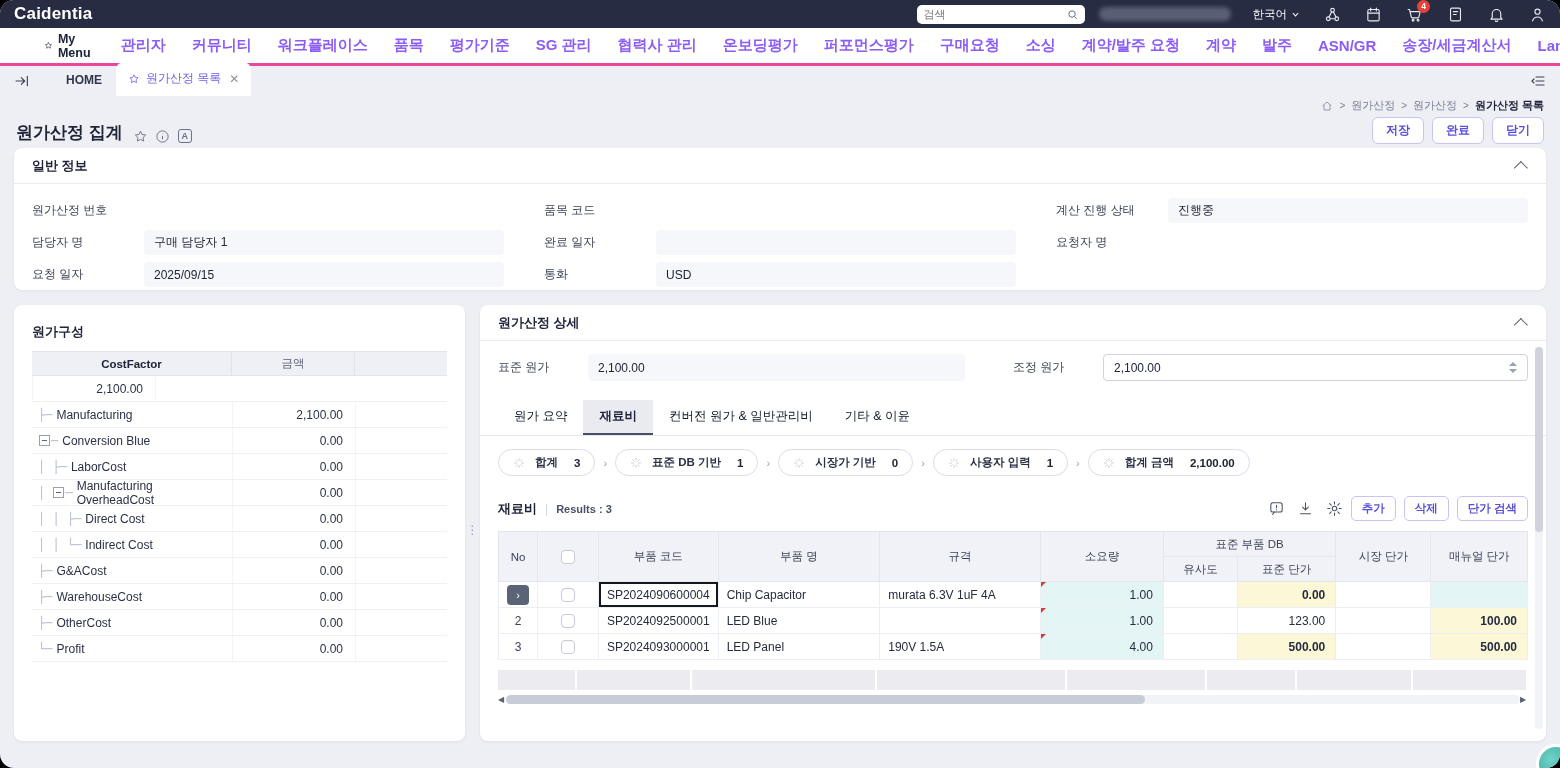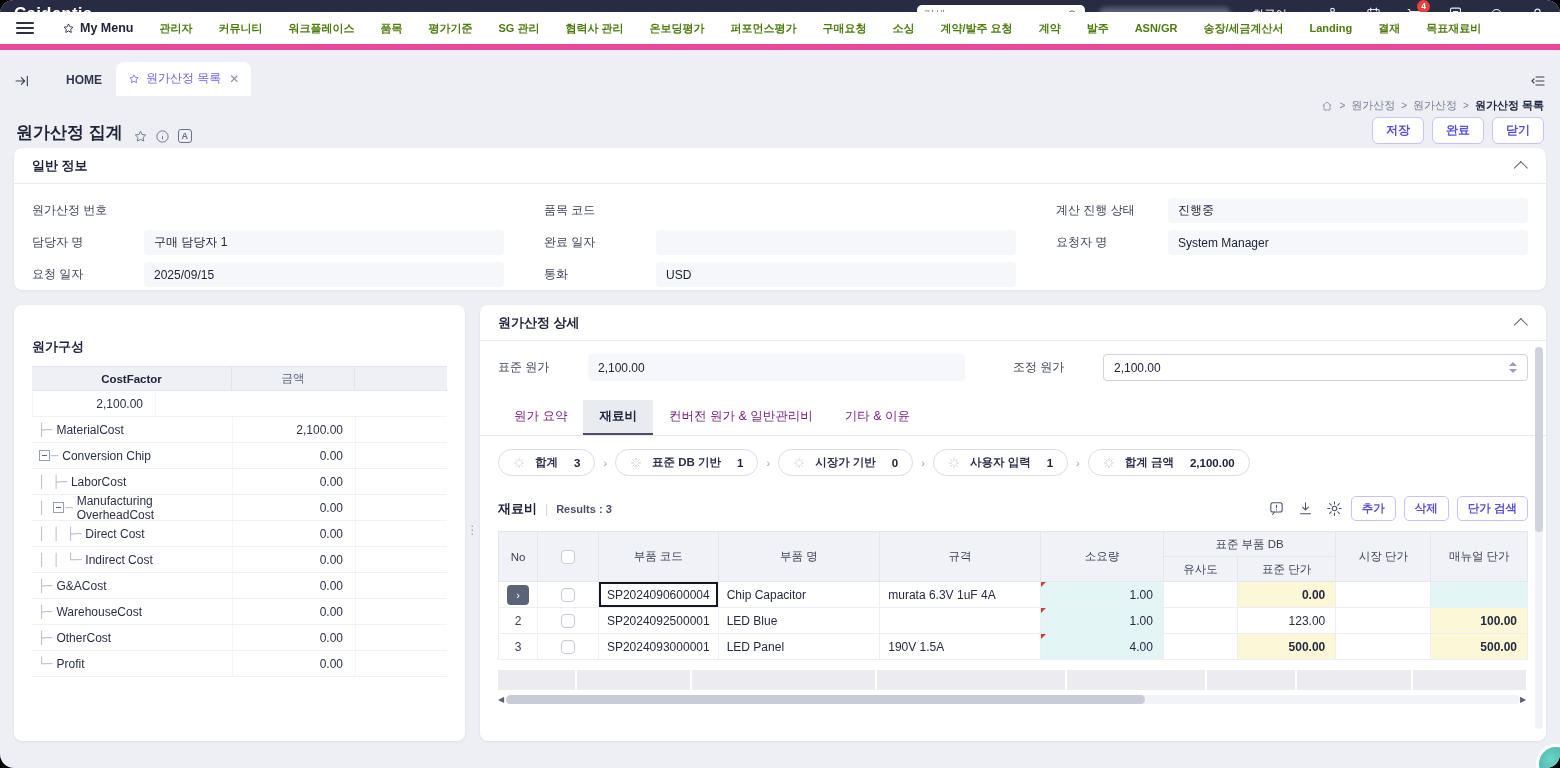--- a/index.html
+++ b/index.html
@@ -15,26 +15,26 @@
   .searchbox svg { width:11px; height:11px; stroke:#5a6074; }
   .redacted { width:132px; height:14px; border-radius:7px; background:rgba(130,136,160,.55); filter:blur(2px); margin-right:22px; }
   .lang { display:flex; align-items:center; gap:4px; font-size:11.5px; margin-right:24px; cursor:pointer; }
   .lang svg { width:9px; height:9px; stroke:#fff; }
   .topicons { display:flex; align-items:center; gap:24px; }
   .ticon { position:relative; width:17px; height:17px; display:flex; }
   .ticon svg { width:17px; height:17px; stroke:#e8eaf2; fill:none; stroke-width:1.6; stroke-linecap:round; stroke-linejoin:round; }
   .badge { position:absolute; top:-6px; right:-7px; min-width:13px; height:13px; border-radius:7px; background:#e8413a; color:#fff; font-size:8.5px; font-weight:bold; display:flex; align-items:center; justify-content:center; padding:0 3px; }
 
   
-  .menubar { position:absolute; top:12px; left:0; right:0; height:38px; background:#fff; border-bottom:6px solid #ec4899; display:flex; align-items:center; padding:0 16px; gap:0; }
+  .menubar { position:absolute; top:28px; left:0; right:0; height:38px; background:#fff; border-bottom:3px solid #ec4899; display:flex; align-items:center; padding:0 16px; gap:0; }
   .hamb { width:18px; height:12px; display:flex; flex-direction:column; justify-content:space-between; margin-right:28px; cursor:pointer; }
   .hamb i { display:block; height:1.8px; background:#2b3048; border-radius:1px; }
   .mymenu { display:flex; align-items:center; gap:5px; font-size:12.5px; font-weight:bold; color:#20243a; margin-right:26px; cursor:pointer; }
   .mymenu svg { width:13px; height:13px; stroke:#20243a; fill:none; stroke-width:1.6; }
-  .mitem { font-size:11px; font-weight:bold; color:#4d7c0f; margin-right:26px; cursor:pointer; white-space:nowrap; }
+  .mitem { font-size:15px; font-weight:bold; color:#8b5cf6; margin-right:26px; cursor:pointer; white-space:nowrap; }
   .menubar .grow { flex:1; }
 
   
   .tabbar { position:absolute; top:66px; left:0; right:0; height:30px; display:flex; align-items:flex-end; padding:0 14px; }
   .tab-arrow { align-self:center; width:16px; height:16px; margin-right:22px; cursor:pointer; }
   .tab-arrow svg { width:16px; height:16px; stroke:#3c4257; fill:none; stroke-width:1.7; stroke-linecap:round; stroke-linejoin:round; }
   .tab-home { font-size:12px; font-weight:bold; color:#30354d; padding:8px 14px 9px; cursor:pointer;text-align:center; }
   .tab-active { background:#fff; border-radius:8px 8px 0 0; display:flex; align-items:center; gap:6px; padding:8px 12px 9px; color:#6e60ea; font-size:12px; cursor:pointer; }
   .tab-active svg { width:12px; height:12px; stroke:#6e60ea; fill:none; stroke-width:1.6; }
   .tab-close { color:#8a8fa3; font-size:12px; margin-left:2px; cursor:pointer; }
@@ -62,21 +62,21 @@
   .cardhead .ct { font-size:13px; font-weight:bold; color:#20243a; }
   .cardhead .grow { flex:1; }
   .chev-up { width:10px; height:10px; border-left:1.6px solid #596078; border-top:1.6px solid #596078; transform:rotate(45deg) translateY(3px); cursor:pointer; }
   .gfields { display:grid; grid-template-columns:1fr 1fr 1fr; column-gap:40px; row-gap:7px; padding:14px 18px; }
   .gfield { display:flex; align-items:center; }
   .glabel { width:112px; font-size:12px; color:#3c4257; flex-shrink:0; }
   .ginput { flex:1; height:25px; background:#f6f7fa; border-radius:4px; font-size:12px; color:#20243a; display:flex; align-items:center; padding:0 10px; }
 
   
   .cost-card { position:absolute; top:305px; left:14px; width:451px; height:436px; }
-  .cost-title { font-size:13px; font-weight:bold; color:#20243a; padding:33px 18px 10px; }
+  .cost-title { font-size:13px; font-weight:bold; color:#20243a; padding:18px 18px 10px; }
   .ttable { margin:0 18px; }
   .thead { display:flex; height:25px; background:#eef0f5; border-top:1px solid #e0e4ed; border-bottom:1px solid #e0e4ed; }
   .thead > div { display:flex; align-items:center; justify-content:center; font-size:11.5px; }
   .th-name { width:200px; font-weight:bold; color:#20243a; border-right:1px solid #dfe3ec; }
   .th-val { width:123px; color:#5b6174; border-right:1px solid #dfe3ec; }
   .th-empty { flex:1; }
   .trow { display:flex; height:26px; border-bottom:1px solid #eef0f5; align-items:stretch; }
   .tc-name { width:200px; display:flex; align-items:center; font-size:12px; color:#2b3048; padding-left:6px; }
   .tc-val { width:123px; display:flex; align-items:center; justify-content:flex-end; padding-right:12px; font-size:12px; color:#2b3048; border-left:1px solid #f2f4f8; }
   .tc-empty { flex:1; border-left:1px solid #f2f4f8; }
@@ -97,21 +97,21 @@
   .dlabel { font-size:12px; color:#3c4257; width:90px; flex-shrink:0; }
   .dinput { height:27px; font-size:12px; color:#20243a; display:flex; align-items:center; padding:0 10px; border-radius:4px; }
   .dinput.ro { flex:1; background:#f6f7fa; margin-right:48px; }
   .dinput.ed { flex:1; background:#fff; border:1px solid #cfd3e0; justify-content:space-between; }
   .spin { display:flex; flex-direction:column; gap:3px; }
   .spin i { display:block; width:0; height:0; border-left:4px solid transparent; border-right:4px solid transparent; }
   .spin .up { border-bottom:4px solid #9aa0b5; }
   .spin .dn { border-top:4px solid #9aa0b5; }
 
   .dtabs { display:flex; padding:0 18px; border-bottom:1px solid #e6e8f0; margin-top:4px; }
-  .dtab { font-size:12.5px; color:#701a75; padding:8px 16px; cursor:pointer; }
+  .dtab { font-size:12.5px; color:#0f172a; padding:8px 16px; cursor:pointer; }
   .dtab.on { background:#e9ebf0; font-weight:bold; color:#20243a; border-bottom:2px solid #474e66; }
 
   .pills { display:flex; align-items:center; padding:13px 18px 10px; gap:8px; }
   .pill { display:flex; align-items:center; gap:10px; border:1px solid #d9dcec; border-radius:15px; height:27px; padding:0 14px; background:#fff; cursor:pointer; }
   .pill svg { width:12px; height:12px; stroke:#c3c8d6; fill:none; stroke-width:1.8; stroke-linecap:round; }
   .pill .pl { font-size:11.5px; font-weight:bold; color:#2b3048; }
   .pill .pv { font-size:11.5px; font-weight:bold; color:#20243a; margin-left:6px; }
   .pill-sep { color:#9aa0b5; font-size:11px; }
 
   .gridhead { display:flex; align-items:center; padding:10px 18px 8px; }
@@ -321,21 +321,20 @@
       <div class="gfield">
           <span class="glabel">담당자 명</span>
           <div class="ginput">구매 담당자 1</div>
         </div>
       <div class="gfield">
           <span class="glabel">완료 일자</span>
           <div class="ginput"></div>
         </div>
       <div class="gfield">
           <span class="glabel">요청자 명</span>
-          <div class="ginput">System Manager</div>
         </div>
       <div class="gfield">
           <span class="glabel">요청 일자</span>
           <div class="ginput">2025/09/15</div>
         </div>
       <div class="gfield">
           <span class="glabel">통화</span>
           <div class="ginput">USD</div>
         </div>
     </div>
@@ -349,30 +348,30 @@
         <div class="th-val">금액</div>
         <div class="th-empty"></div>
       </div>
       <div class="trow">
         <div class="tc-val">2,100.00</div>
           <div class="tc-empty"></div>
       </div>
       <div class="trow">
         <div class="tc-name">
             <span class="tree t-mid"></span>
-            <span class="tlabel">MaterialCost</span>
+            <span class="tlabel">Manufacturing</span>
           </div>
         <div class="tc-val">2,100.00</div>
           <div class="tc-empty"></div>
       </div>
       <div class="trow">
         <div class="tc-name">
             <span class="expander"></span>
             <span class="tree t-dash"></span>
-            <span class="tlabel">Conversion Chip</span>
+            <span class="tlabel">Conversion Blue</span>
           </div>
         <div class="tc-val">0.00</div>
           <div class="tc-empty"></div>
       </div>
       <div class="trow">
         <div class="tc-name">
             <span class="tree t-v"></span>
             <span class="tree t-mid"></span>
             <span class="tlabel">LaborCost</span>
           </div>

